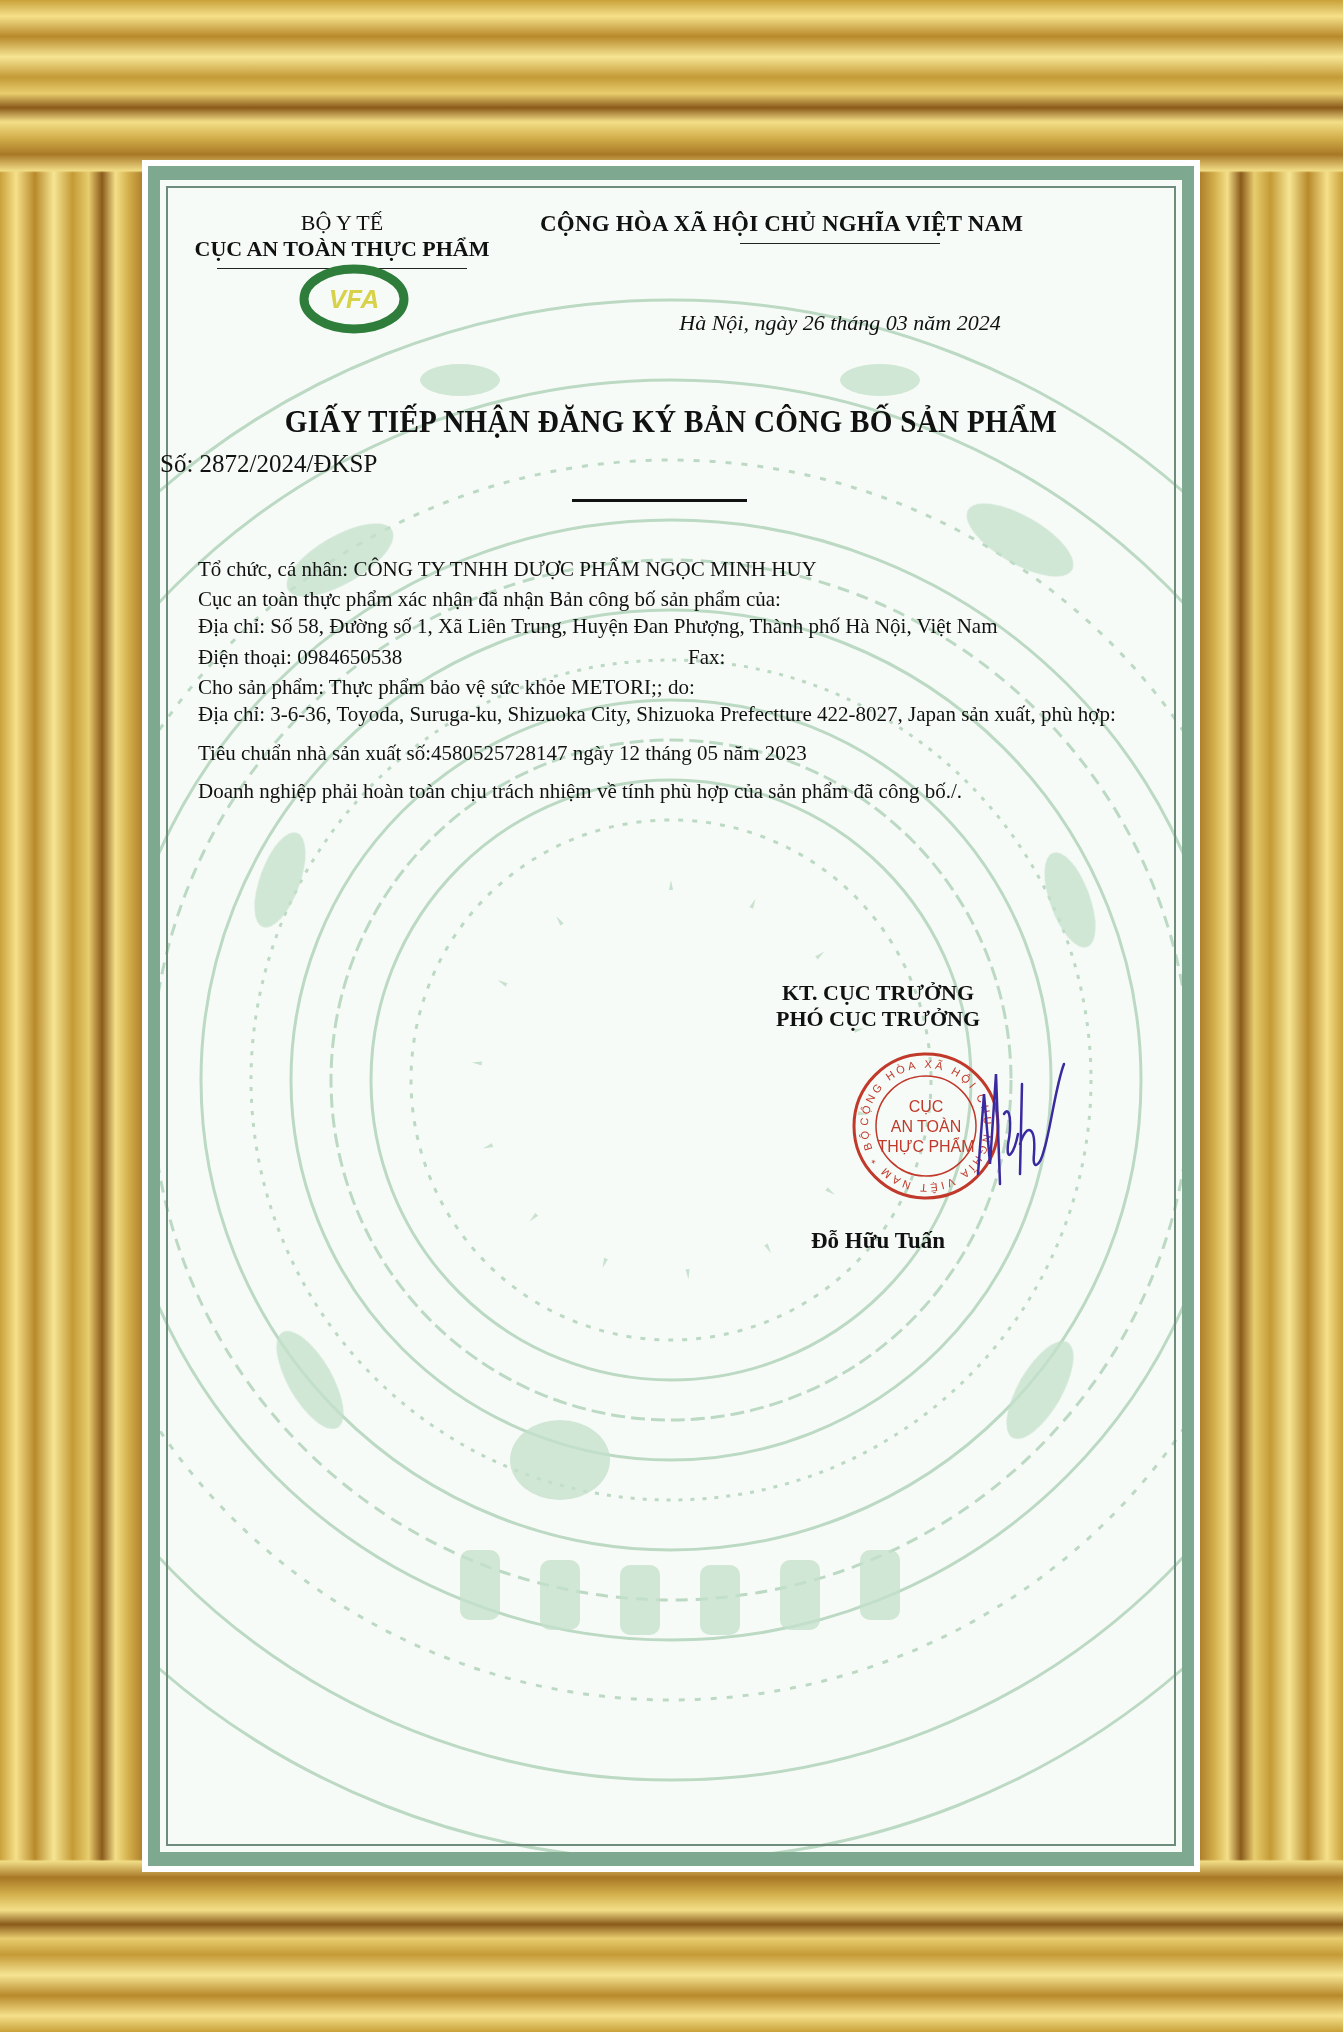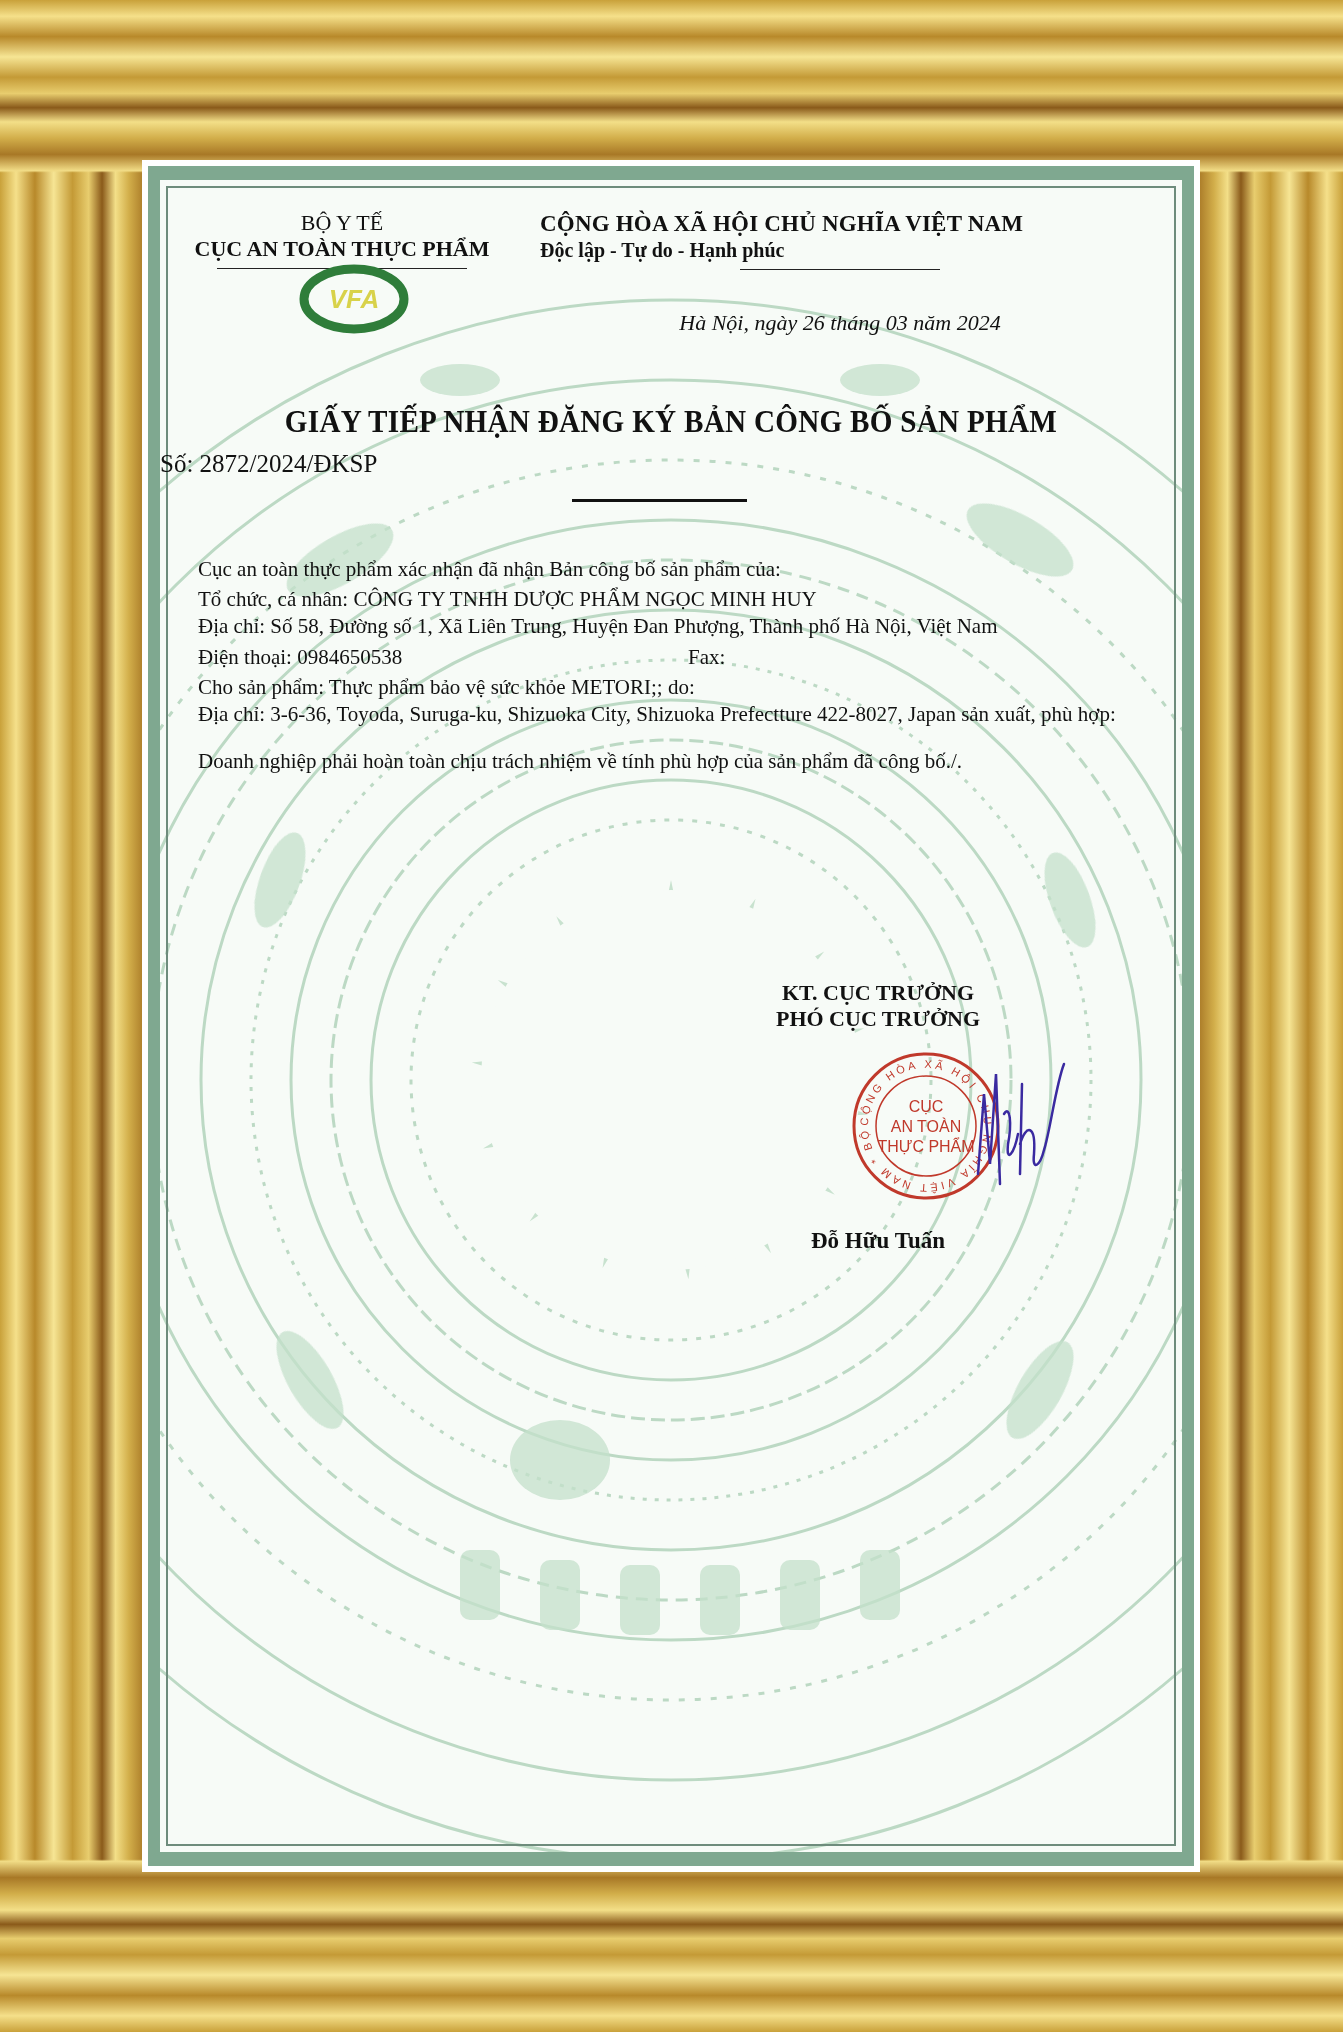--- a/index.html
+++ b/index.html
@@ -121,40 +121,40 @@
       <div class="l2">CỤC AN TOÀN THỰC PHẨM</div>
       <div class="rule"></div>
     </div>
     <svg class="abs logo" viewBox="0 0 112 70">
       <ellipse cx="56" cy="35" rx="50" ry="30" fill="none" stroke="#2f7d3a" stroke-width="9"></ellipse>
       <text x="56" y="44" text-anchor="middle" font-family="Liberation Sans, sans-serif" font-weight="bold" font-style="italic" font-size="26" fill="#d8d24a">VFA</text>
     </svg>
 
     <div class="abs hdr-right">
       <div class="l1">CỘNG HÒA XÃ HỘI CHỦ NGHĨA VIỆT NAM</div>
-      <div class="l2">Độc lập - Tự do - Hạnh phúc</div>
       <div class="rule"></div>
     </div>
     <div class="abs date">Hà Nội, ngày 26 tháng 03 năm 2024</div>
 
     <div class="abs title">GIẤY TIẾP NHẬN ĐĂNG KÝ BẢN CÔNG BỐ SẢN PHẨM</div>
     <div class="abs docno">Số: 2872/2024/ĐKSP</div>
     <div class="abs title-rule"></div>
 
     <div class="abs body-text">
+      <div class="ln">Tổ chức, cá nhân: CÔNG TY TNHH DƯỢC PHẨM NGỌC MINH HUY</div>
       <div class="ln">Cục an toàn thực phẩm xác nhận đã nhận Bản công bố sản phẩm của:</div>
-      <div class="ln">Tổ chức, cá nhân: CÔNG TY TNHH DƯỢC PHẨM NGỌC MINH HUY</div>
       <div class="ln wrap">Địa chỉ: Số 58, Đường số 1, Xã Liên Trung, Huyện Đan Phượng, Thành phố Hà Nội, Việt Nam</div>
       <div class="ln phone-row">
         <span>Điện thoại: 0984650538</span>
         <span class="fax">Fax:</span>
       </div>
       <div class="ln">Cho sản phẩm: Thực phẩm bảo vệ sức khỏe METORI;; do:</div>
       <div class="ln wrap">Địa chỉ: 3-6-36, Toyoda, Suruga-ku, Shizuoka City, Shizuoka Prefectture 422-8027, Japan sản xuất, phù hợp:</div>
       <div class="gap"></div>
+      <div class="ln">Tiêu chuẩn nhà sản xuất số:4580525728147 ngày 12 tháng 05 năm 2023</div>
       <div class="gap"></div>
       <div class="ln">Doanh nghiệp phải hoàn toàn chịu trách nhiệm về tính phù hợp của sản phẩm đã công bố./.</div>
     </div>
 
 
     <div class="abs signer">
       <div>KT. CỤC TRƯỞNG</div>
       <div>PHÓ CỤC TRƯỞNG</div>
     </div>
     <svg class="abs stamp" viewBox="0 0 152 152">

